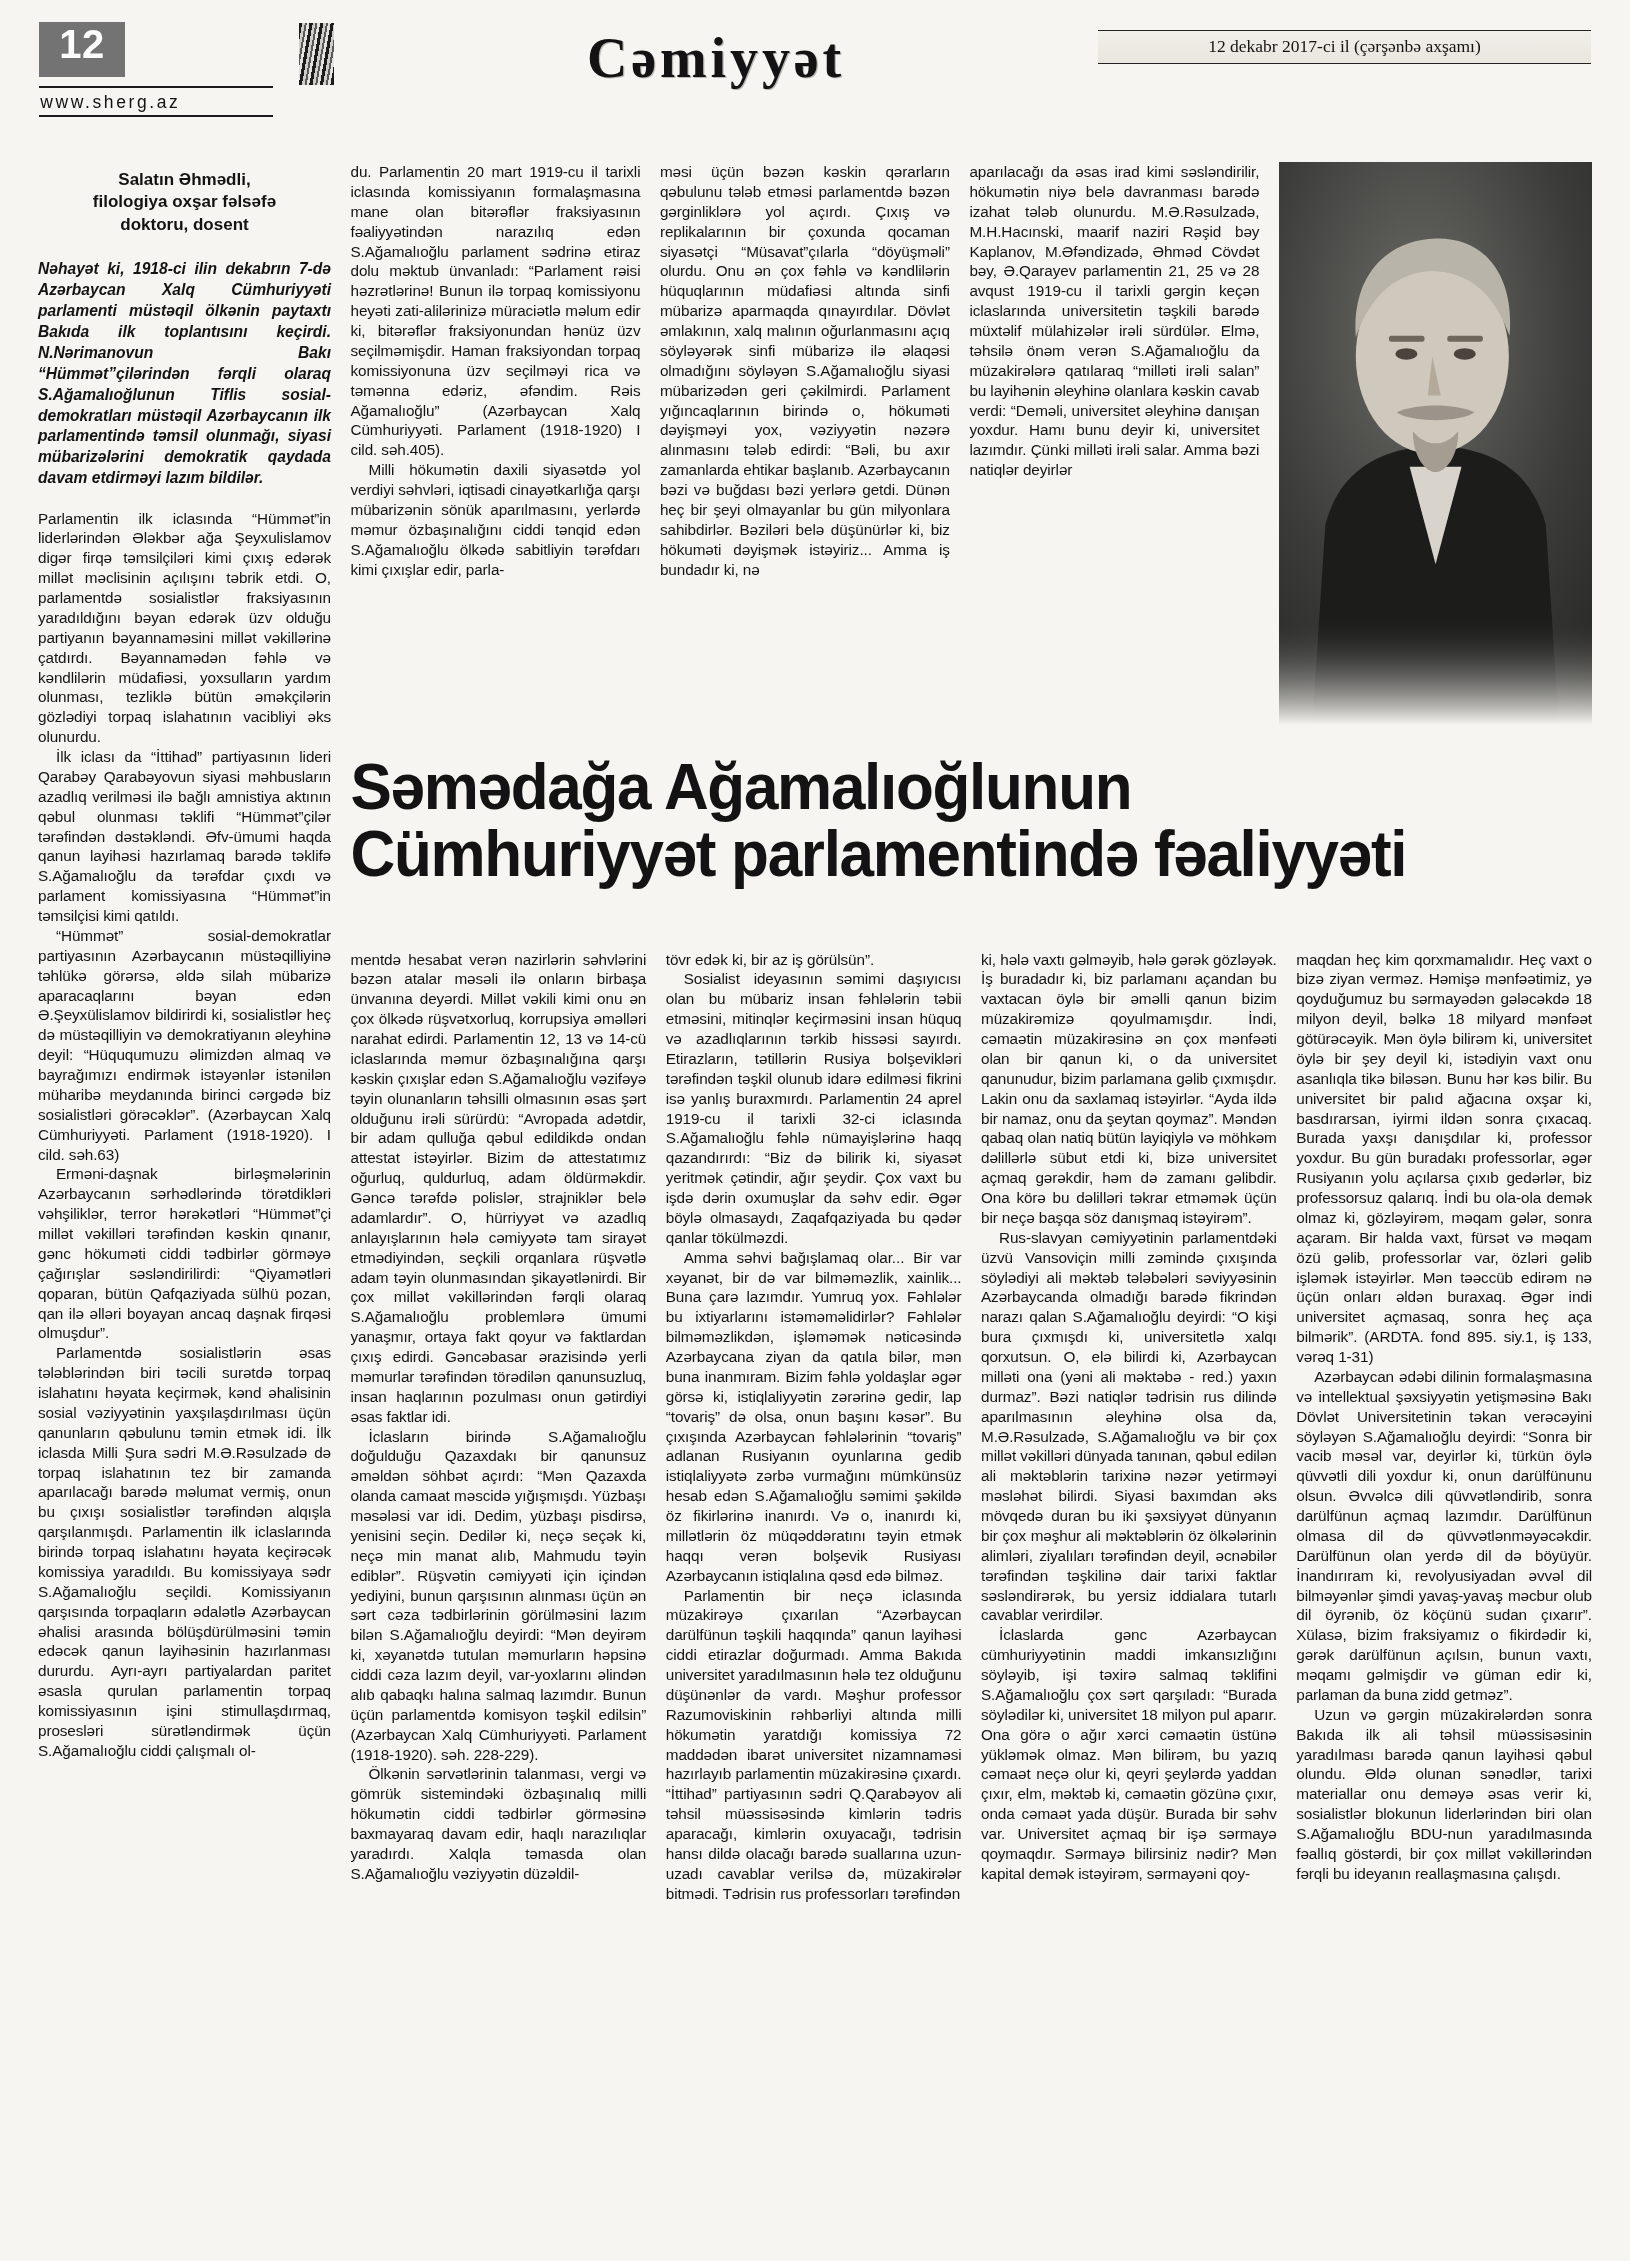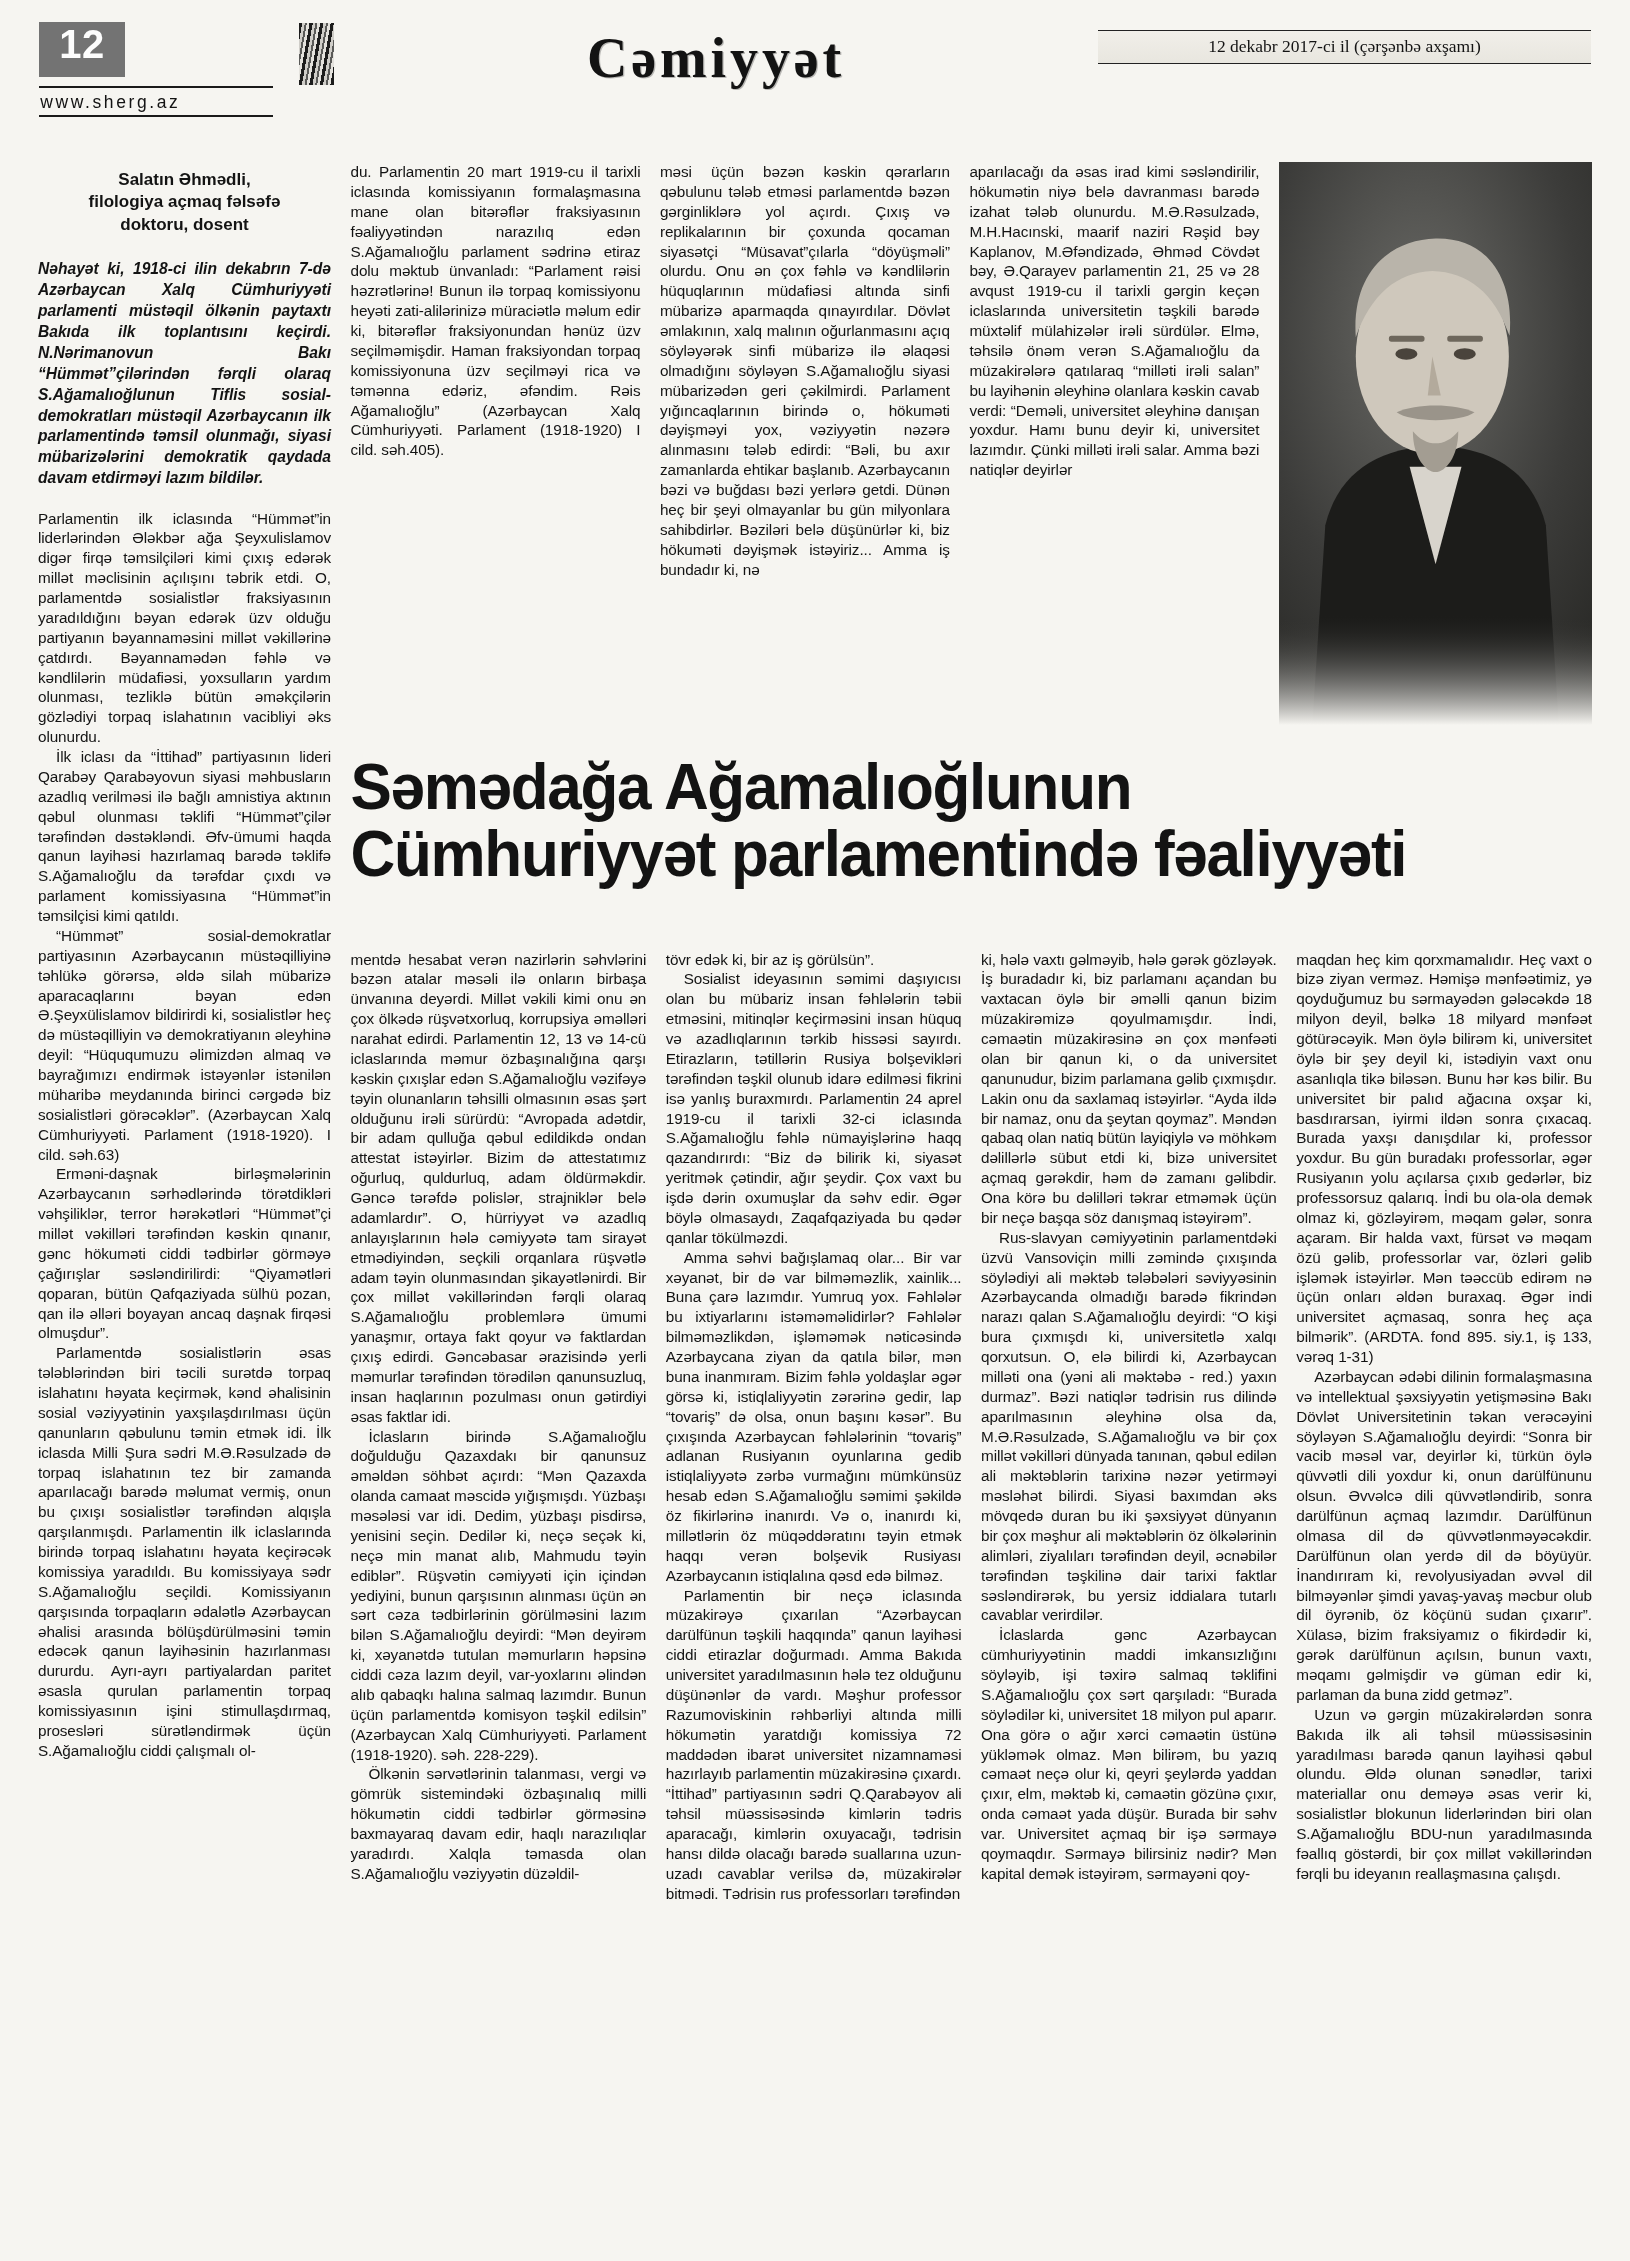--- a/index.html
+++ b/index.html
@@ -122,38 +122,39 @@
     <div class="right-zone">
       <div class="date-band">12 dekabr 2017-ci il (çərşənbə axşamı)</div>
     </div>
   </div>
 
   <div class="content">
 
     <div class="col-first">
       <div class="byline">
         <span>Salatın Əhmədli,</span><br>
-        <span>filologiya açmaq fəlsəfə</span><br>
+        <span>filologiya oxşar fəlsəfə</span><br>
         <span>doktoru, dosent</span>
       </div>
       <p class="lead">Nəhayət ki, 1918-ci ilin dekabrın 7-də Azərbaycan Xalq Cümhuriyyəti parlamenti müstəqil ölkənin paytaxtı Bakıda ilk toplantısını keçirdi. N.Nərimanovun Bakı “Hümmət”çilərindən fərqli olaraq S.Ağamalıoğlunun Tiflis sosial-demokratları müstəqil Azərbaycanın ilk parlamentində təmsil olunmağı, siyasi mübarizələrini demokratik qaydada davam etdirməyi lazım bildilər.</p>
       <div class="textcol">
           <p>Parlamentin ilk iclasında “Hümmət”in liderlərindən Ələkbər ağa Şeyxulislamov digər firqə təmsilçiləri kimi çıxış edərək millət məclisinin açılışını təbrik etdi. O, parlamentdə sosialistlər fraksiyasının yaradıldığını bəyan edərək üzv olduğu partiyanın bəyannaməsini millət vəkillərinə çatdırdı. Bəyannamədən fəhlə və kəndlilərin müdafiəsi, yoxsulların yardım olunması, tezliklə bütün əməkçilərin gözlədiyi torpaq islahatının vacibliyi əks olunurdu.</p>
           <p>İlk iclası da “İttihad” partiyasının lideri Qarabəy Qarabəyovun siyasi məhbusların azadlıq verilməsi ilə bağlı amnistiya aktının qəbul olunması təklifi “Hümmət”çilər tərəfindən dəstəkləndi. Əfv-ümumi haqda qanun layihəsi hazırlamaq barədə təklifə S.Ağamalıoğlu da tərəfdar çıxdı və parlament komissiyasına “Hümmət”in təmsilçisi kimi qatıldı.</p>
           <p>“Hümmət” sosial-demokratlar partiyasının Azərbaycanın müstəqilliyinə təhlükə görərsə, əldə silah mübarizə aparacaqlarını bəyan edən Ə.Şeyxülislamov bildirirdi ki, sosialistlər heç də müstəqilliyin və demokratiyanın əleyhinə deyil: “Hüququmuzu əlimizdən almaq və bayrağımızı endirmək istəyənlər istənilən müharibə meydanında birinci cərgədə biz sosialistləri görəcəklər”. (Azərbaycan Xalq Cümhuriyyəti. Parlament (1918-1920). I cild. səh.63)</p>
           <p>Erməni-daşnak birləşmələrinin Azərbaycanın sərhədlərində törətdikləri vəhşiliklər, terror hərəkətləri “Hümmət”çi millət vəkilləri tərəfindən kəskin qınanır, gənc hökuməti ciddi tədbirlər görməyə çağırışlar səsləndirilirdi: “Qiyamətləri qoparan, bütün Qafqaziyada sülhü pozan, qan ilə əlləri boyayan ancaq daşnak firqəsi olmuşdur”.</p>
           <p>Parlamentdə sosialistlərin əsas tələblərindən biri təcili surətdə torpaq islahatını həyata keçirmək, kənd əhalisinin sosial vəziyyətinin yaxşılaşdırılması üçün qanunların qəbulunu təmin etmək idi. İlk iclasda Milli Şura sədri M.Ə.Rəsulzadə də torpaq islahatının tez bir zamanda aparılacağı barədə məlumat vermiş, onun bu çıxışı sosialistlər tərəfindən alqışla qarşılanmışdı. Parlamentin ilk iclaslarında birində torpaq islahatını həyata keçirəcək komissiya yaradıldı. Bu komissiyaya sədr S.Ağamalıoğlu seçildi. Komissiyanın qarşısında torpaqların ədalətlə Azərbaycan əhalisi arasında bölüşdürülməsini təmin edəcək qanun layihəsinin hazırlanması dururdu. Ayrı-ayrı partiyalardan paritet əsasla qurulan parlamentin torpaq komissiyasının işini stimullaşdırmaq, prosesləri sürətləndirmək üçün S.Ağamalıoğlu ciddi çalışmalı ol-</p>
         </div>
     </div>
 
     <div class="right-region">
 
       <div class="top-row">
         <div class="tcol textcol">
             <p>du. Parlamentin 20 mart 1919-cu il tarixli iclasında komissiyanın formalaşmasına mane olan bitərəflər fraksiyasının fəaliyyətindən narazılıq edən S.Ağamalıoğlu parlament sədrinə etiraz dolu məktub ünvanladı: “Parlament rəisi həzrətlərinə! Bunun ilə torpaq komissiyonu heyəti zati-alilərinizə müraciətlə məlum edir ki, bitərəflər fraksiyonundan hənüz üzv seçilməmişdir. Haman fraksiyondan torpaq komissiyonuna üzv seçilməyi rica və təmənna edəriz, əfəndim. Rəis Ağamalıoğlu” (Azərbaycan Xalq Cümhuriyyəti. Parlament (1918-1920) I cild. səh.405).</p>
+            <p>Milli hökumətin daxili siyasətdə yol verdiyi səhvləri, iqtisadi cinayətkarlığa qarşı mübarizənin sönük aparılmasını, yerlərdə məmur özbaşınalığını ciddi tənqid edən S.Ağamalıoğlu ölkədə sabitliyin tərəfdarı kimi çıxışlar edir, parla-</p>
           </div>
         <div class="tcol textcol">
             <p>məsi üçün bəzən kəskin qərarların qəbulunu tələb etməsi parlamentdə bəzən gərginliklərə yol açırdı. Çıxış və replikalarının bir çoxunda qocaman siyasətçi “Müsavat”çılarla “döyüşməli” olurdu. Onu ən çox fəhlə və kəndlilərin hüquqlarının müdafiəsi altında sinfi mübarizə aparmaqda qınayırdılar. Dövlət əmlakının, xalq malının oğurlanmasını açıq söyləyərək sinfi mübarizə ilə əlaqəsi olmadığını söyləyən S.Ağamalıoğlu siyasi mübarizədən geri çəkilmirdi. Parlament yığıncaqlarının birində o, hökuməti dəyişməyi yox, vəziyyətin nəzərə alınmasını tələb edirdi: “Bəli, bu axır zamanlarda ehtikar başlanıb. Azərbaycanın bəzi və buğdası bəzi yerlərə getdi. Dünən heç bir şeyi olmayanlar bu gün milyonlara sahibdirlər. Bəziləri belə düşünürlər ki, biz hökuməti dəyişmək istəyiriz... Amma iş bundadır ki, nə</p>
           </div>
         <div class="tcol textcol">
             <p>aparılacağı da əsas irad kimi səsləndirilir, hökumətin niyə belə davranması barədə izahat tələb olunurdu. M.Ə.Rəsulzadə, M.H.Hacınski, maarif naziri Rəşid bəy Kaplanov, M.Əfəndizadə, Əhməd Cövdət bəy, Ə.Qarayev parlamentin 21, 25 və 28 avqust 1919-cu il tarixli gərgin keçən iclaslarında universitetin təşkili barədə müxtəlif mülahizələr irəli sürdülər. Elmə, təhsilə önəm verən S.Ağamalıoğlu da müzakirələrə qatılaraq “milləti irəli salan” bu layihənin əleyhinə olanlara kəskin cavab verdi: “Deməli, universitet əleyhinə danışan yoxdur. Hamı bunu deyir ki, universitet lazımdır. Çünki milləti irəli salar. Amma bəzi natiqlər deyirlər</p>
           </div>
 
         <div class="photo-box">
           <div class="photo-frame">

